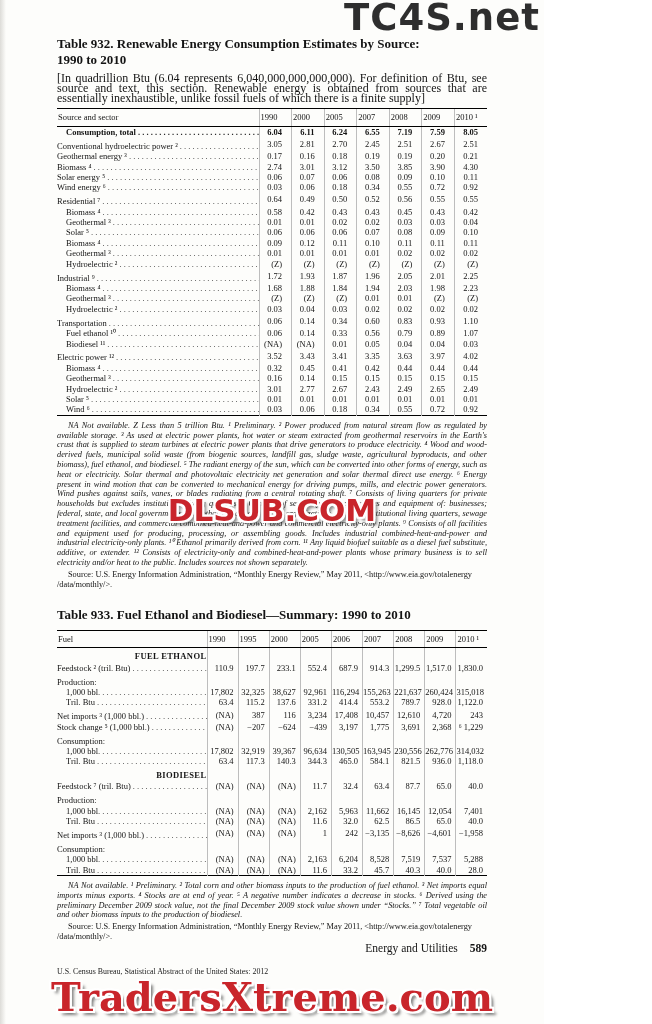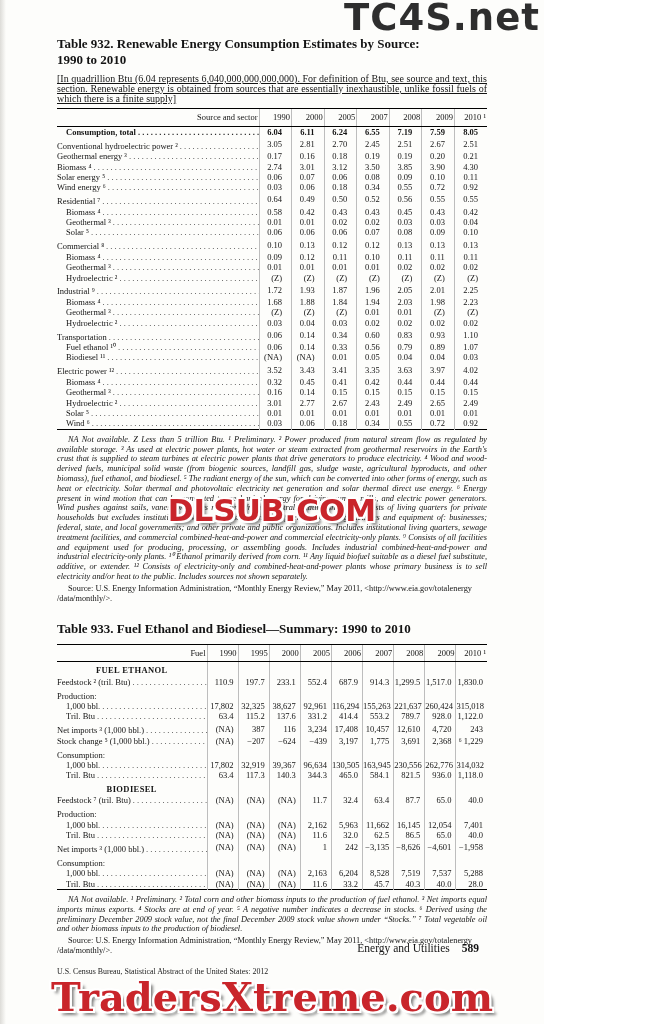--- a/index.html
+++ b/index.html
@@ -4,47 +4,47 @@
 <style>
   html,body{margin:0;padding:0;background:#ffffff;}
   .page{position:relative;width:544px;height:1024px;background:#fdfdfb;overflow:hidden;
         font-family:"Liberation Serif",serif;color:#141414;}
   .scan-edge{position:absolute;left:0;top:0;width:6px;height:100%;
              background:linear-gradient(to right,#dddcd8,#fdfdfb);}
   .content{position:absolute;left:57px;right:57px;top:0;bottom:0;}
 
   .ttl{font-weight:bold;font-size:13px;line-height:15.5px;margin:36px 0 7px 0;}
   .ttl2{margin-top:18px;}
-  .note{font-size:10px;line-height:9.8px;margin:0 0 5px 0;text-align:justify;text-decoration:underline;}
+  .note{font-size:12px;line-height:9.8px;margin:0 0 5px 0;text-align:justify;}
   .fn{font-size:8.3px;line-height:9.8px;margin:5px 0 0 0;text-align:justify;text-indent:11px;font-style:italic;}
   .src{font-size:8.3px;line-height:9.8px;margin:2px 0 0 0;text-indent:11px;}
 
   table{border-collapse:collapse;width:100%;table-layout:fixed;
         font-size:8.5px;line-height:10.4px;border-bottom:1.2px solid #000;}
   .t932 col.c-stub{width:202px;}
   .t933 col.c-stub{width:150px;}
   thead th{border-top:1.6px solid #000;border-bottom:0.9px solid #000;
-           font-weight:normal;text-align:right;padding:3px 1px;}
+           font-weight:normal;text-align:left;padding:3px 1px;}
   th,td{border-left:1px solid #bdbdbd;}
   th:first-child,td:first-child{border-left:none;}
   td.val{text-align:right;white-space:nowrap;}
   .t932 td.val{padding:0 9px 0 0;}
   .t933 td.val{padding:0 4px 0 0;}
   td.stub{padding:0;overflow:hidden;}
   .stubwrap{display:flex;align-items:baseline;overflow:hidden;}
   .ind1{padding-left:9px;}
   .dots{flex:1;overflow:hidden;white-space:nowrap;margin-left:2px;color:#222;}
   .dots::after{content:" . . . . . . . . . . . . . . . . . . . . . . . . . . . . . . . . . . . . . . . . . . . . . . . . . . . . . . . . . . . . . .";}
   tr.bold td{font-weight:bold;}
   tr.gap td{padding-top:3.5px;}
   tr.section td{padding-top:3px;padding-bottom:1px;}
-  tr.section .stubwrap{justify-content:center;}
+  tr.section .stubwrap{justify-content:flex-end;}
   tr.section .lbl{font-weight:bold;letter-spacing:0.4px;}
 
-  .runfoot{position:absolute;right:8px;top:942px;font-size:11.5px;}
+  .runfoot{position:absolute;right:0;top:942px;font-size:11.5px;}
   .runfoot-page{font-weight:bold;margin-left:12px;}
   .credit{position:absolute;left:0;top:967px;font-size:7.9px;color:#222;}
 
   .wm{position:absolute;white-space:nowrap;pointer-events:none;}
   .wm-top{top:-4px;right:4px;font-family:"DejaVu Sans",sans-serif;font-weight:bold;
           font-size:37px;letter-spacing:1px;color:var(--watermark_dark,#1f1f1f);opacity:0.93;}
   .wm-mid{top:492px;left:50%;transform:translateX(-50%);
           font-family:"DejaVu Sans",sans-serif;font-weight:bold;font-size:31px;
           color:var(--watermark_red,#c9252b);
           text-shadow:-2px -2px 0 #fff,2px -2px 0 #fff,-2px 2px 0 #fff,2px 2px 0 #fff,
@@ -238,35 +238,20 @@
                 </div>
               </td>
               <td class="val">0.06</td>
               <td class="val">0.06</td>
               <td class="val">0.06</td>
               <td class="val">0.07</td>
               <td class="val">0.08</td>
               <td class="val">0.09</td>
               <td class="val">0.10</td>
             </tr>
-            <tr class="gap">
-              <td class="stub">
-                <div class="stubwrap">
-                  <span class="lbl">Commercial ⁸</span>
-                  <span class="dots"></span>
-                </div>
-              </td>
-              <td class="val">0.10</td>
-              <td class="val">0.13</td>
-              <td class="val">0.12</td>
-              <td class="val">0.12</td>
-              <td class="val">0.13</td>
-              <td class="val">0.13</td>
-              <td class="val">0.13</td>
-            </tr>
             <tr>
               <td class="stub">
                 <div class="stubwrap ind1">
                   <span class="lbl">Biomass ⁴</span>
                   <span class="dots"></span>
                 </div>
               </td>
               <td class="val">0.09</td>
               <td class="val">0.12</td>
               <td class="val">0.11</td>

